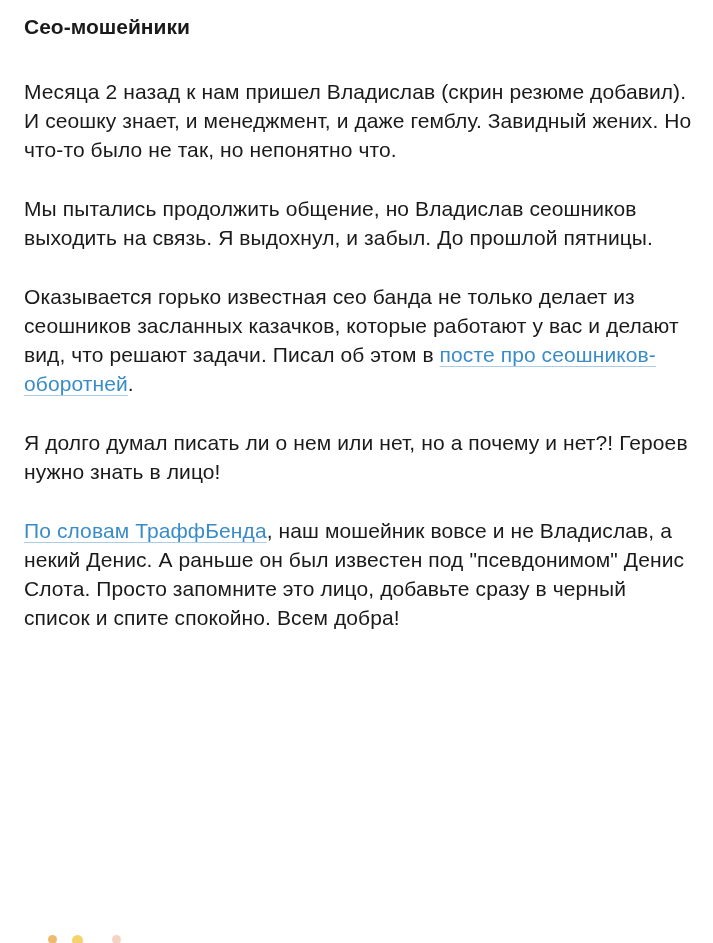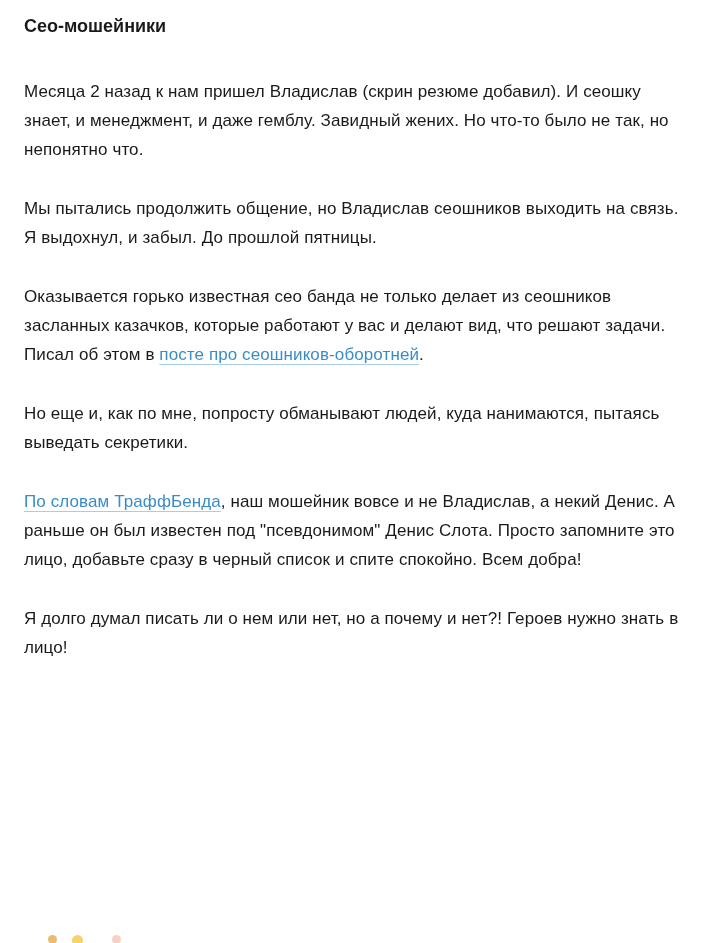--- a/index.html
+++ b/index.html
@@ -15,28 +15,28 @@
     font-family: "Liberation Sans", sans-serif;
     -webkit-font-smoothing: antialiased;
   }
   .post {
     position: absolute;
     top: 12px;
     left: 24px;
     width: 668px;
   }
   .post-title {
-    font-size: 18px;
+    font-size: 21px;
     font-weight: 700;
     color: #1a1a1a;
     line-height: 29px;
     margin: 0 0 36px 0;
   }
   .post-body p {
-    font-size: 17px;
+    font-size: 21px;
     font-weight: 400;
     color: #1a1a1a;
     line-height: 29px;
     margin: 0 0 30px 0;
     letter-spacing: 0.1px;
   }
   .post-body a {
     cursor: pointer;
     text-decoration: underline;
     text-decoration-thickness: 1px;
@@ -59,23 +59,22 @@
 </style>
 </head>
 <body>
 
 <div class="post">
   <h1 class="post-title">Сео-мошейники</h1>
   <div class="post-body">
       <p><span>Месяца 2 назад к нам пришел Владислав (скрин резюме добавил). И сеошку знает, и менеджмент, и даже гемблу. Завидный жених. Но что-то было не так, но непонятно что.</span></p>
       <p><span>Мы пытались продолжить общение, но Владислав сеошников выходить на связь. Я выдохнул, и забыл. До прошлой пятницы.</span></p>
       <p><span>Оказывается горько известная сео банда не только делает из сеошников засланных казачков, которые работают у вас и делают вид, что решают задачи. Писал об этом в </span><a style="color: rgb(58, 140, 200); text-decoration-color: rgb(169, 204, 232);">посте про сеошников-оборотней</a><span>.</span></p>
-      <p><span>Но еще и, как по мне, попросту обманывают людей, куда нанимаются, пытаясь выведать секретики.</span></p>
+      <p><span>Я долго думал писать ли о нем или нет, но а почему и нет?! Героев нужно знать в лицо!</span></p>
       <p><a style="color: rgb(58, 140, 200); text-decoration-color: rgb(169, 204, 232);">По словам ТраффБенда</a><span>, наш мошейник вовсе и не Владислав, а некий Денис. А раньше он был известен под "псевдонимом" Денис Слота. Просто запомните это лицо, добавьте сразу в черный список и спите спокойно. Всем добра!</span></p>
-      <p><span>Я долго думал писать ли о нем или нет, но а почему и нет?! Героев нужно знать в лицо!</span></p>
     </div>
 </div>
 
 <div class="footer-marks">
     <div class="mark" style="left: 48px; width: 9px; height: 9px; background: rgb(232, 163, 61);"></div>
     <div class="mark" style="left: 72px; width: 11px; height: 11px; background: rgb(243, 195, 59);"></div>
     <div class="mark" style="left: 112px; width: 9px; height: 9px; background: rgb(242, 196, 176);"></div>
   </div>
 
 </body></html>

